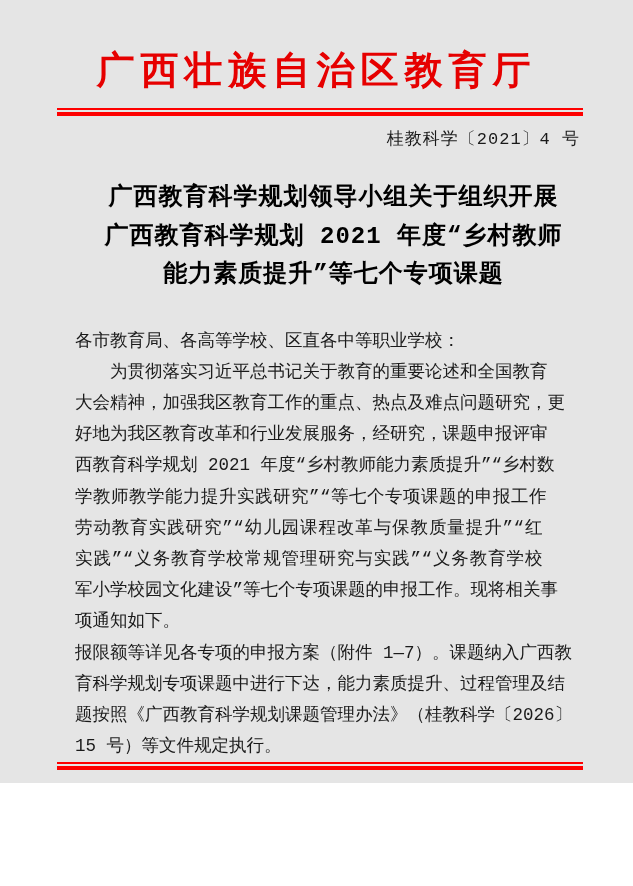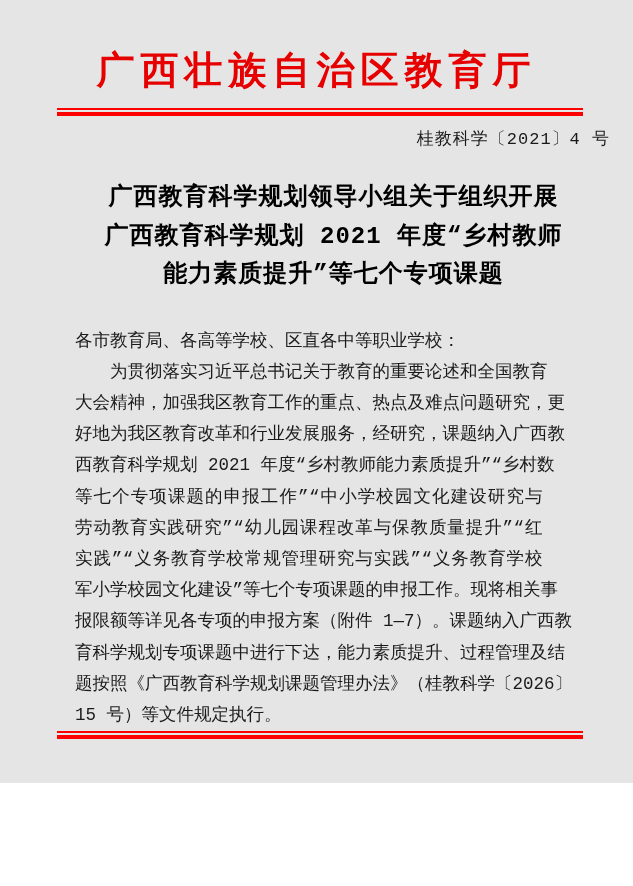--- a/index.html
+++ b/index.html
@@ -32,21 +32,21 @@
     margin-right: 50px;
   }
   .sep-header { margin-top: 13px; }
   .sep-footer { margin-top: 0px; }
   .sep .thin  { height: 2px; background: #fe0000; }
   .sep .gap   { height: 2px; background: transparent; }
   .sep .thick { height: 4px; background: #fe0000; }
   
   .doc-number {
     margin-top: 13px;
-    padding-right: 23px;
+    padding-right: 53px;
     text-align: right;
     font-size: 17px;
     line-height: 22px;
     color: #1a1a1a;
     letter-spacing: 1px;
   }
   
   .title {
     margin-top: 28px;
     text-align: center;
@@ -104,26 +104,27 @@
     <div class="title-line">能力素质提升”等七个专项课题</div>
   </div>
 
   <div class="content">
 
     <div class="salutation">各市教育局、各高等学校、区直各中等职业学校：</div>
 
     <div class="para">
       <div class="bline first">为贯彻落实习近平总书记关于教育的重要论述和全国教育</div>
       <div class="bline">大会精神，加强我区教育工作的重点、热点及难点问题研究，更</div>
-      <div class="bline">好地为我区教育改革和行业发展服务，经研究，课题纳入广西教</div>
+      <div class="bline">好地为我区教育改革和行业发展服务，经研究，课题申报评审</div>
       <div class="bline">西教育科学规划 2021 年度“乡村教师能力素质提升”“乡村数</div>
-      <div class="bline loose">等七个专项课题的申报工作”“中小学校园文化建设研究与</div>
+      <div class="bline loose">学教师教学能力提升实践研究”“等七个专项课题的申报工作</div>
       <div class="bline loose">劳动教育实践研究”“幼儿园课程改革与保教质量提升”“红</div>
       <div class="bline loose">实践”“义务教育学校常规管理研究与实践”“义务教育学校</div>
       <div class="bline">军小学校园文化建设”等七个专项课题的申报工作。现将相关事</div>
+      <div class="bline last">项通知如下。</div>
     </div>
 
     <div class="para">
       <div class="bline">报限额等详见各专项的申报方案（附件 1—7）。课题纳入广西教</div>
       <div class="bline">育科学规划专项课题中进行下达，能力素质提升、过程管理及结</div>
       <div class="bline">题按照《广西教育科学规划课题管理办法》（桂教科学〔2026〕</div>
       <div class="bline last">15 号）等文件规定执行。</div>
     </div>
 
   </div>

